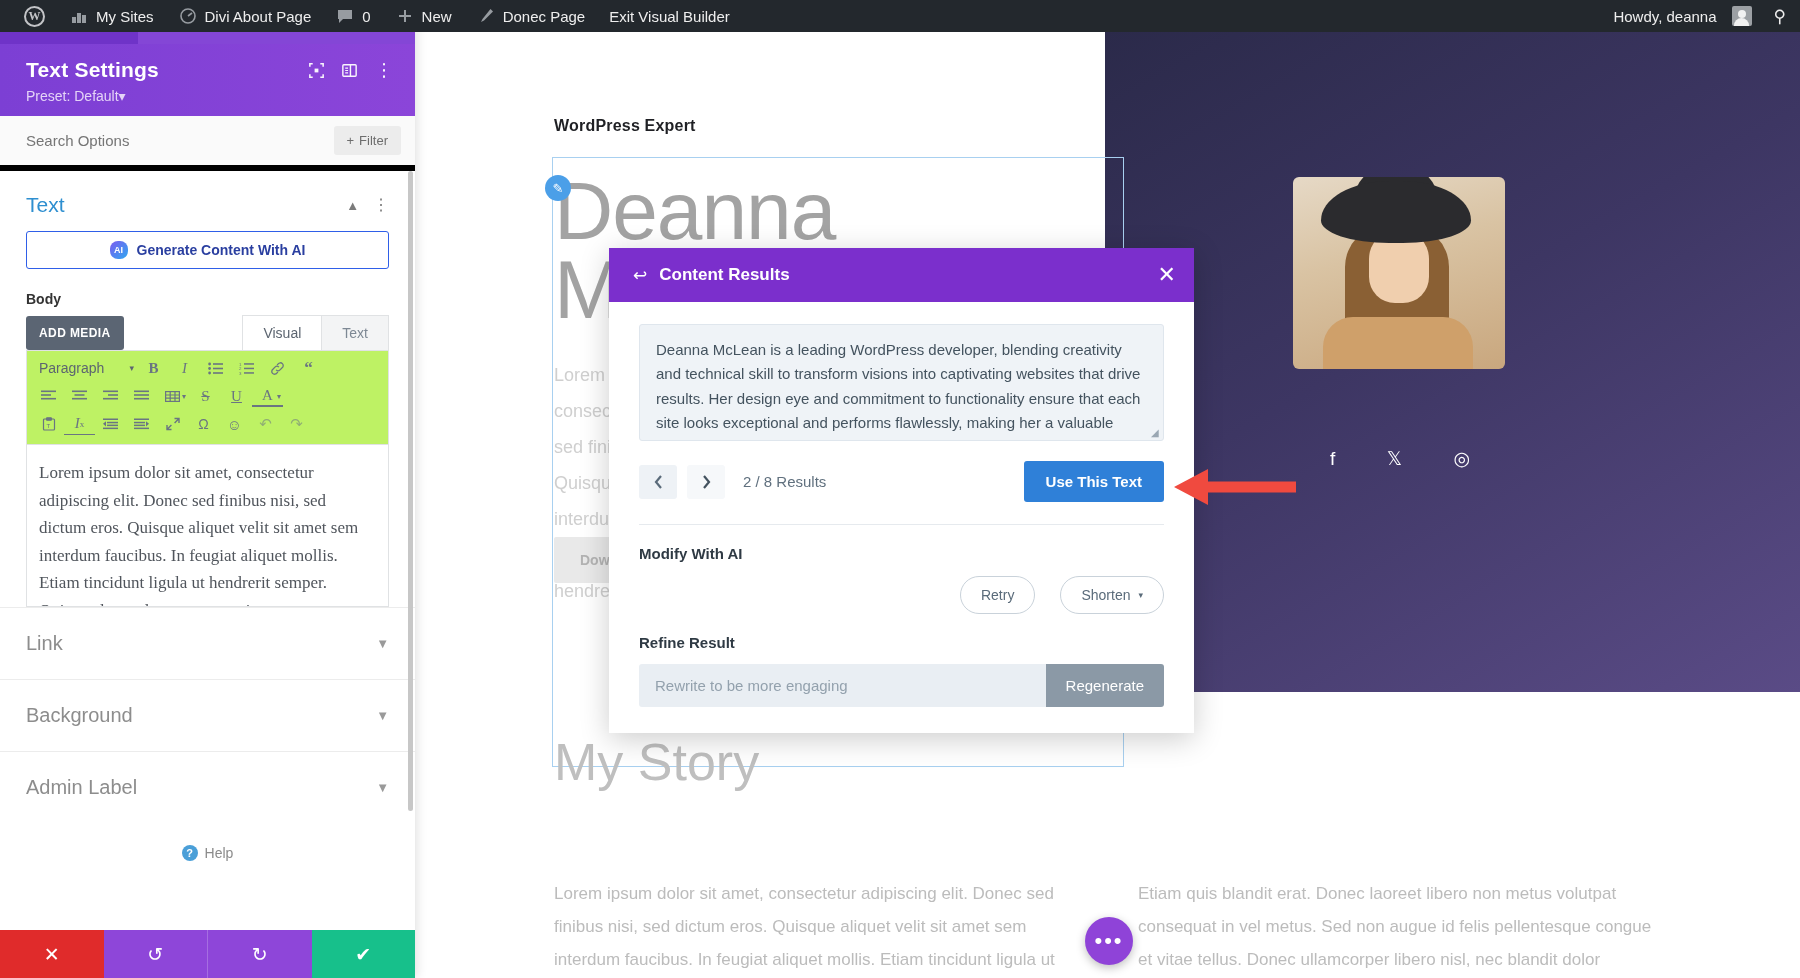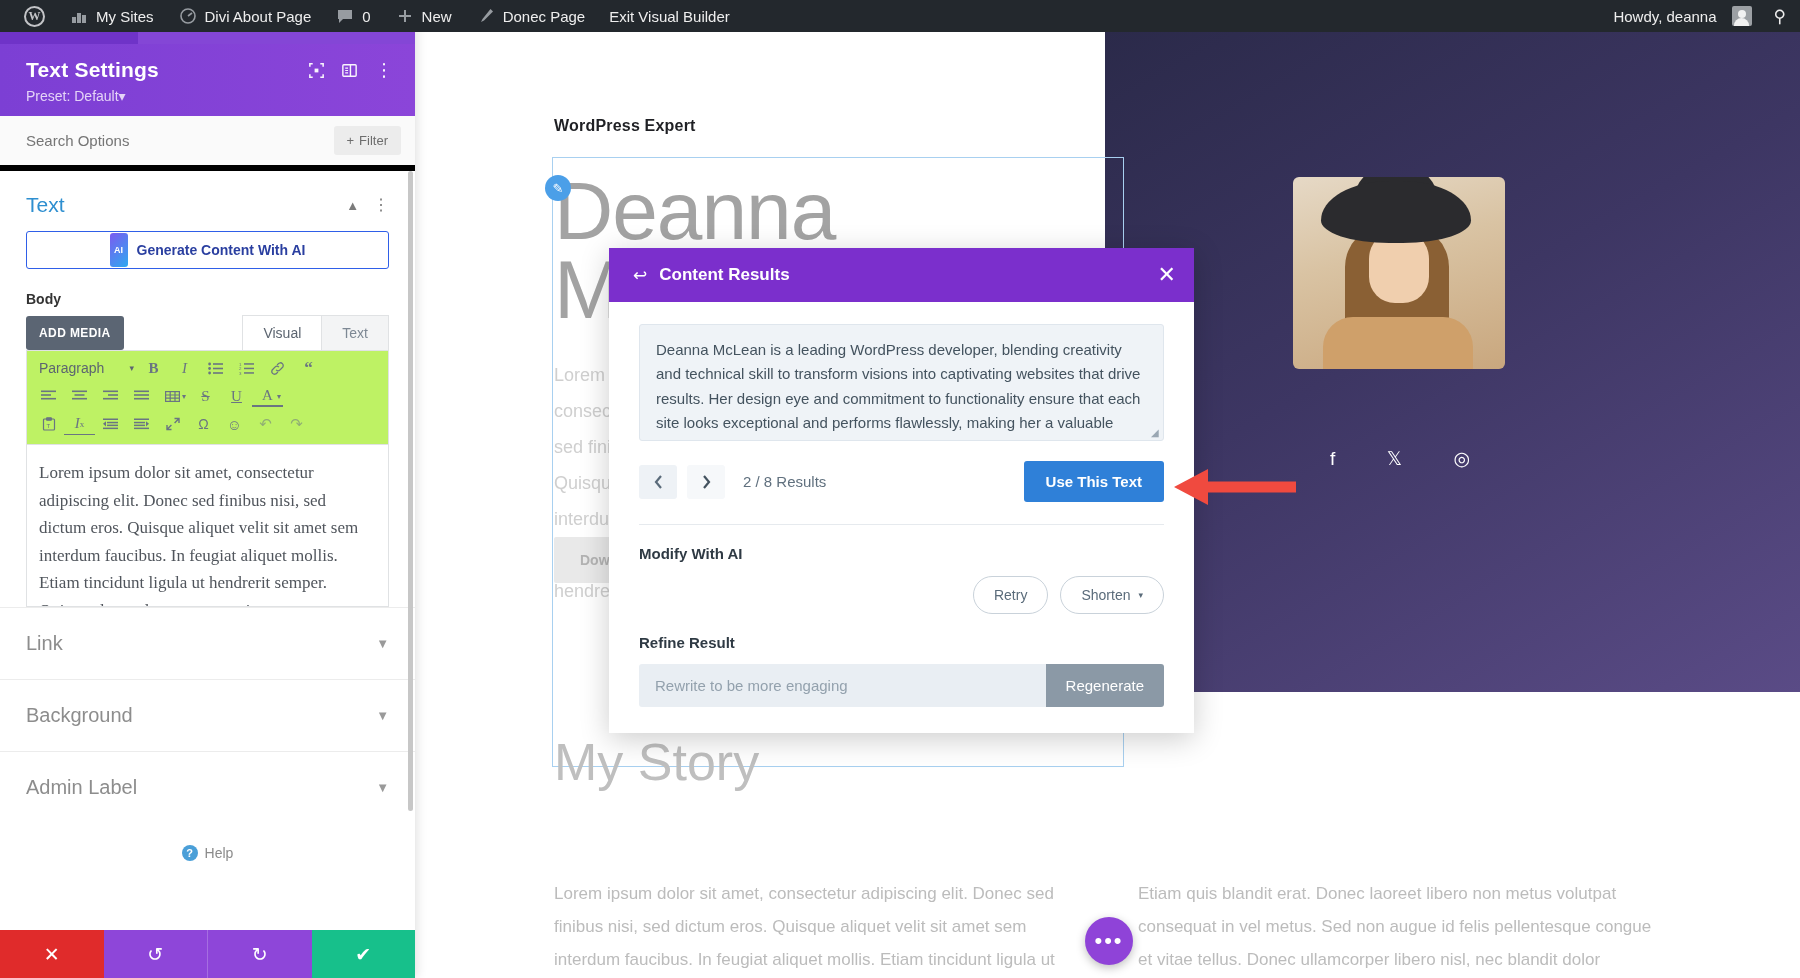--- a/index.html
+++ b/index.html
@@ -199,21 +199,21 @@
   .chev { font-size: 13px; cursor: pointer; }
   .vdots { font-size: 16px; line-height:.7; cursor: pointer; }
 
   #ai-btn {
     margin: 0 26px; height: 38px; border: 1px solid #2f5fe8; border-radius: 3px;
     display: flex; align-items: center; justify-content: center; gap: 9px;
     color: #2a3fa0; font-size: 14px; font-weight: bold; cursor: pointer;
     background: #fff;
   }
   .ai-chip {
-    width: 18px; height: 34px; border-radius: 3px;
+    width: 18px; height: 18px; border-radius: 8px;
     background: linear-gradient(135deg,#7b5cf0,#2fa8f0);
     color: #fff; font-size: 9px; font-weight: bold;
     display: flex; align-items: center; justify-content: center;
   }
 
   .field-label {
     padding: 22px 26px 8px 26px; font-size: 14px; font-weight: bold; color: #333;
   }
   #editor-wrap { margin: 0 26px; }
   #editor-top { display: flex; align-items: flex-end; }
@@ -315,21 +315,21 @@
     color: #5a6b7a; font-size: 17px; cursor: pointer; margin-right: 10px;
   }
   #results-count { font-size: 15px; color: #60707e; margin-left: 8px; }
   #use-text-btn {
     margin-left: auto; background: #2f80d8; color: #ffffff; border: none;
     font-size: 15px; font-weight: bold; padding: 12px 22px; border-radius: 3px;
     cursor: pointer; font-family: "Liberation Sans", sans-serif;
   }
   .mdl-divider { border-top: 1px solid #e6eaee; margin: 22px 0 0; }
   .mdl-sub { font-size: 15px; font-weight: bold; color: #2f3a44; margin-top: 20px; }
-  #modify-row { display: flex; justify-content: flex-end; gap: 12px; margin-top: 14px; }
+  #modify-row { display: flex; justify-content: flex-end; gap: 25px; margin-top: 14px; }
   .pill {
     border: 1px solid #c9d2da; background: #fff; color: #5a6b7a;
     border-radius: 20px; padding: 10px 20px; font-size: 14px; cursor: pointer;
     display: flex; align-items: center; gap: 8px;
     font-family: "Liberation Sans", sans-serif;
   }
   .pill .car { font-size: 9px; }
   #refine-row { display: flex; margin-top: 13px; }
   #refine-input {
     flex: 1; background: #e9eef3; border: none; outline: none;

